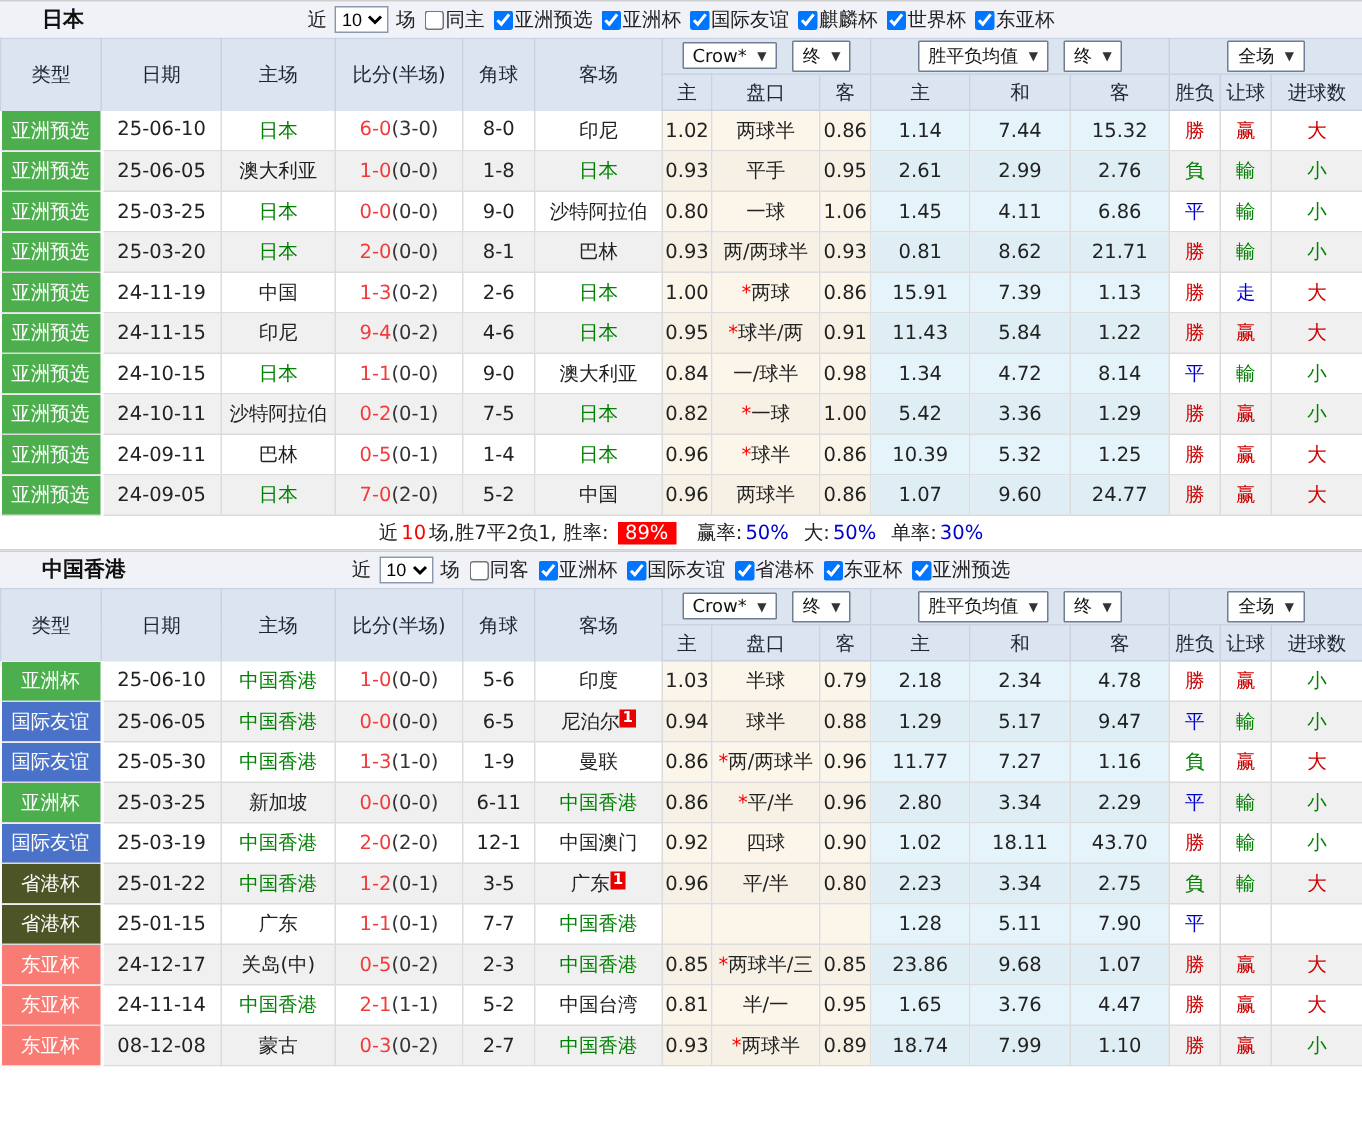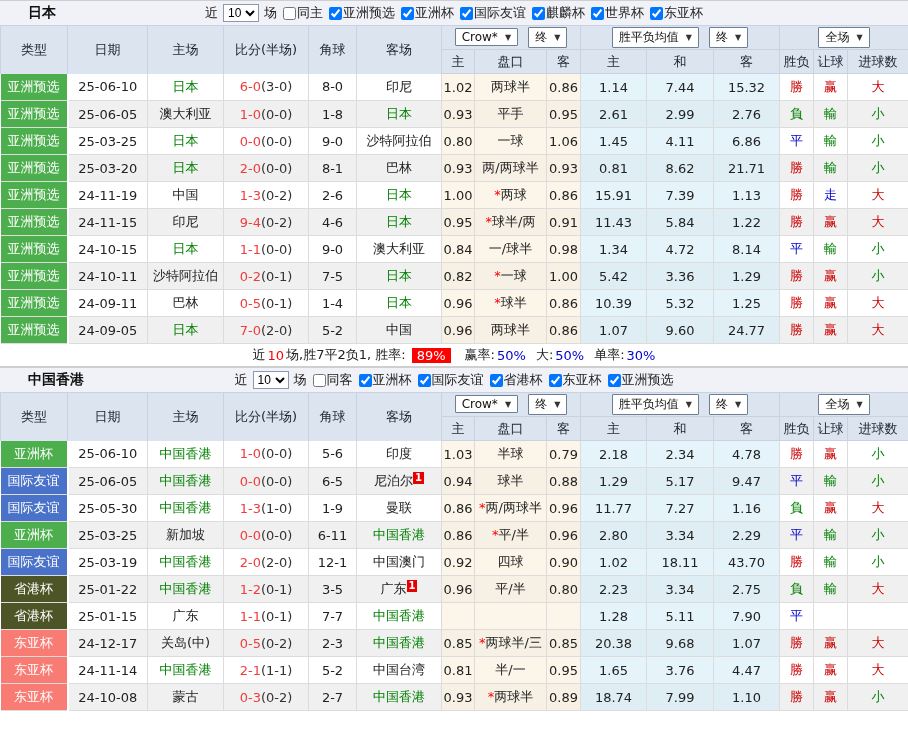--- a/index.html
+++ b/index.html
@@ -611,21 +611,21 @@
         <tr>
           <td class="ct" style="background: rgb(248, 124, 116);">东亚杯</td>
           <td>24-12-17</td>
           <td><span class="">关岛(中)</span></td>
           <td><span class="ft">0-5</span><span class="ht">(0-2)</span></td>
           <td>2-3</td>
           <td><span class="focal">中国香港</span></td>
           <td class="odds">0.85</td>
           <td class="odds"><span class="star">*</span><span>两球半/三</span></td>
           <td class="odds">0.85</td>
-          <td class="mean">20.38</td>
+          <td class="mean">23.86</td>
           <td class="mean">9.68</td>
           <td class="mean">1.07</td>
           <td style="color: rgb(204, 0, 0);">勝</td>
           <td style="color: rgb(204, 0, 0);">赢</td>
           <td style="color: rgb(204, 0, 0);">大</td>
         </tr>
         <tr>
           <td class="ct" style="background: rgb(248, 124, 116);">东亚杯</td>
           <td>24-11-14</td>
           <td><span class="focal">中国香港</span></td>
@@ -637,21 +637,21 @@
           <td class="odds">0.95</td>
           <td class="mean">1.65</td>
           <td class="mean">3.76</td>
           <td class="mean">4.47</td>
           <td style="color: rgb(204, 0, 0);">勝</td>
           <td style="color: rgb(204, 0, 0);">赢</td>
           <td style="color: rgb(204, 0, 0);">大</td>
         </tr>
         <tr>
           <td class="ct" style="background: rgb(248, 124, 116);">东亚杯</td>
-          <td>24-10-08</td>
+          <td>08-12-08</td>
           <td><span class="">蒙古</span></td>
           <td><span class="ft">0-3</span><span class="ht">(0-2)</span></td>
           <td>2-7</td>
           <td><span class="focal">中国香港</span></td>
           <td class="odds">0.93</td>
           <td class="odds"><span class="star">*</span><span>两球半</span></td>
           <td class="odds">0.89</td>
           <td class="mean">18.74</td>
           <td class="mean">7.99</td>
           <td class="mean">1.10</td>

